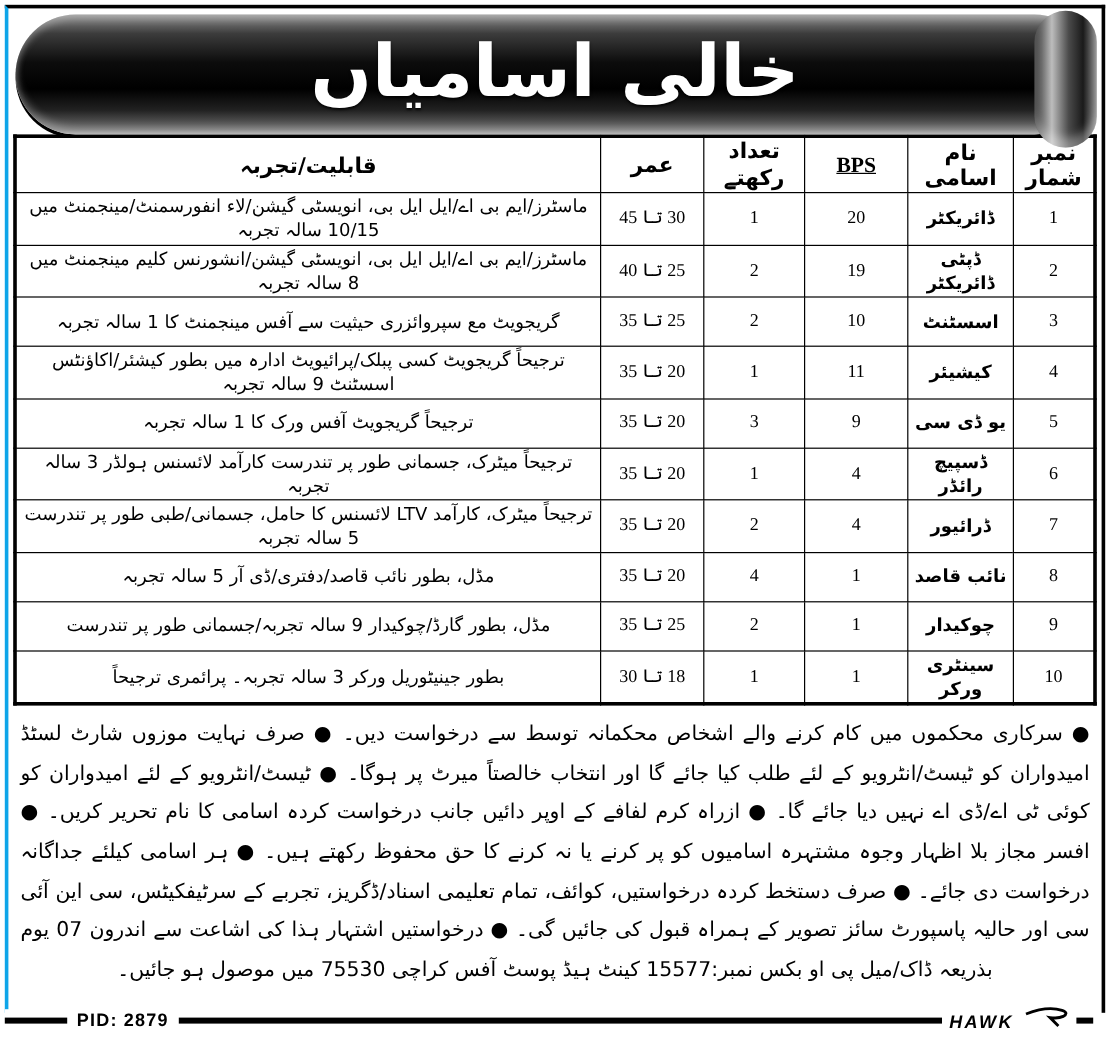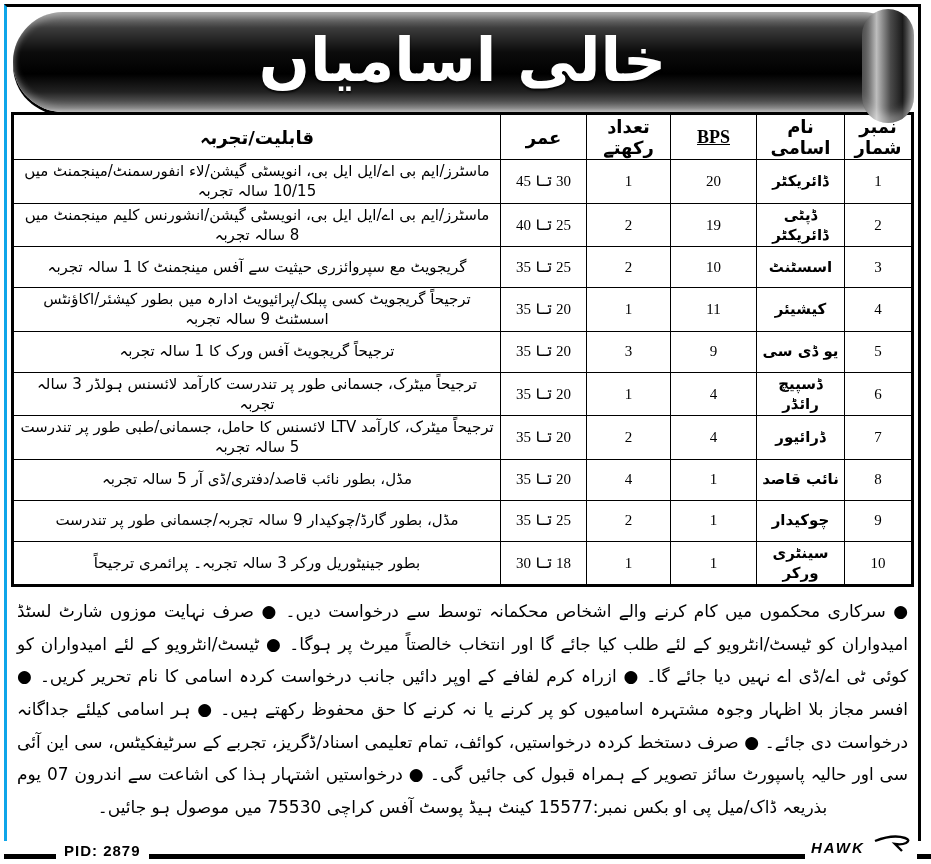--- a/index.html
+++ b/index.html
@@ -30,22 +30,22 @@
   .c-posts{width:84px;} .c-age{width:86px;} .c-qual{width:auto;}
   .latin{font-family:"Liberation Serif","DejaVu Serif",serif;font-size:19px;font-weight:600;}
   td.num{font-family:"Liberation Serif","DejaVu Serif",serif;font-size:17px;}
   td.age{font-size:15px;margin-top:24px;}
   td.pos{font-size:15.5px;font-weight:600;margin-top:32px;}
   td.qual{font-size:15px;}
   
   .notes{direction:rtl;text-align:justify;text-align-last:center;margin:8px 10px 0 10px;
          font-size:17px;line-height:1.92;}
   
-  .bottom-strip{position:absolute;left:4px;right:0;top:841px;height:18px;
-         display:flex;align-items:flex-end;background:#fff;}
+  .bottom-strip{position:absolute;left:4px;right:20px;top:841px;height:18px;
+         display:flex;align-items:center;background:#fff;}
   .rule{height:5px;background:#000;display:inline-block;}
   .rule-s{width:52px;} .rule-l{flex:1;} .rule-e{width:14px;}
   .pid{font-family:"Liberation Sans",sans-serif;font-weight:bold;font-size:15px;
        letter-spacing:1px;margin:0 8px;direction:ltr;white-space:nowrap;}
   .hawk{margin:0 4px;display:block;}
 </style>
 </head>
 <body>
 
 <div class="page">

